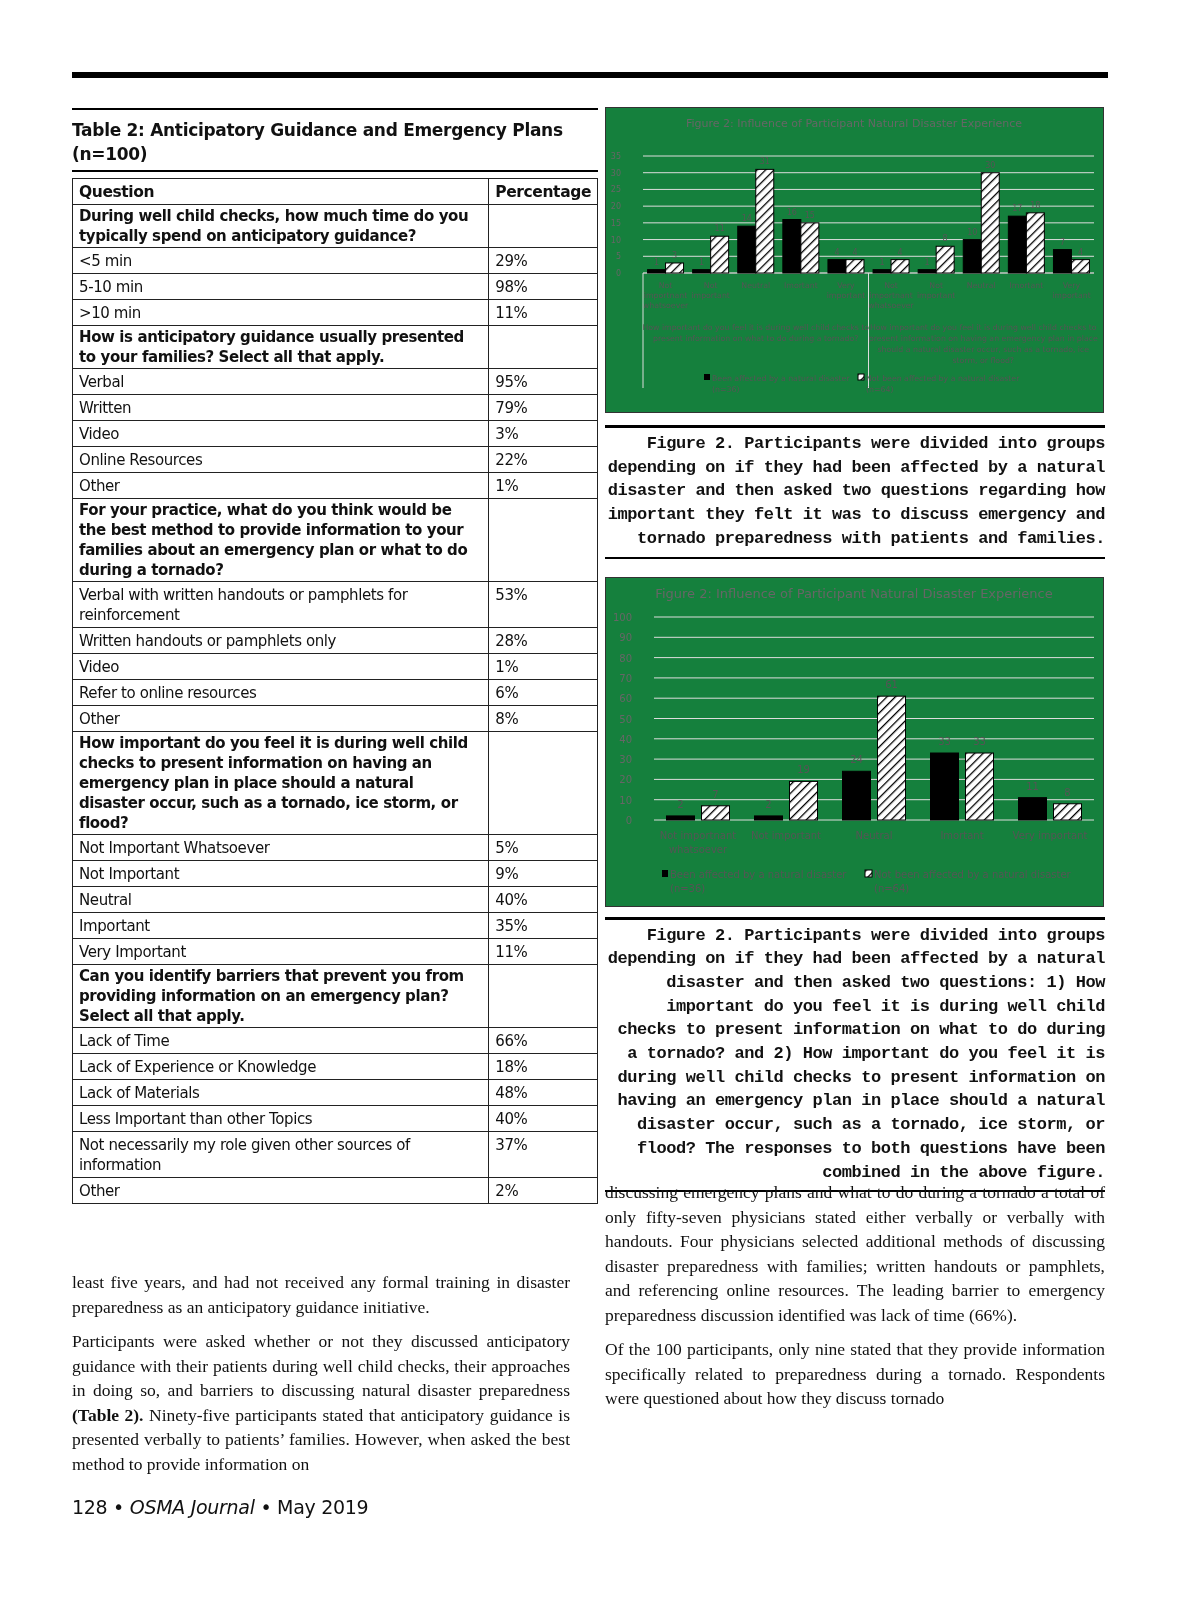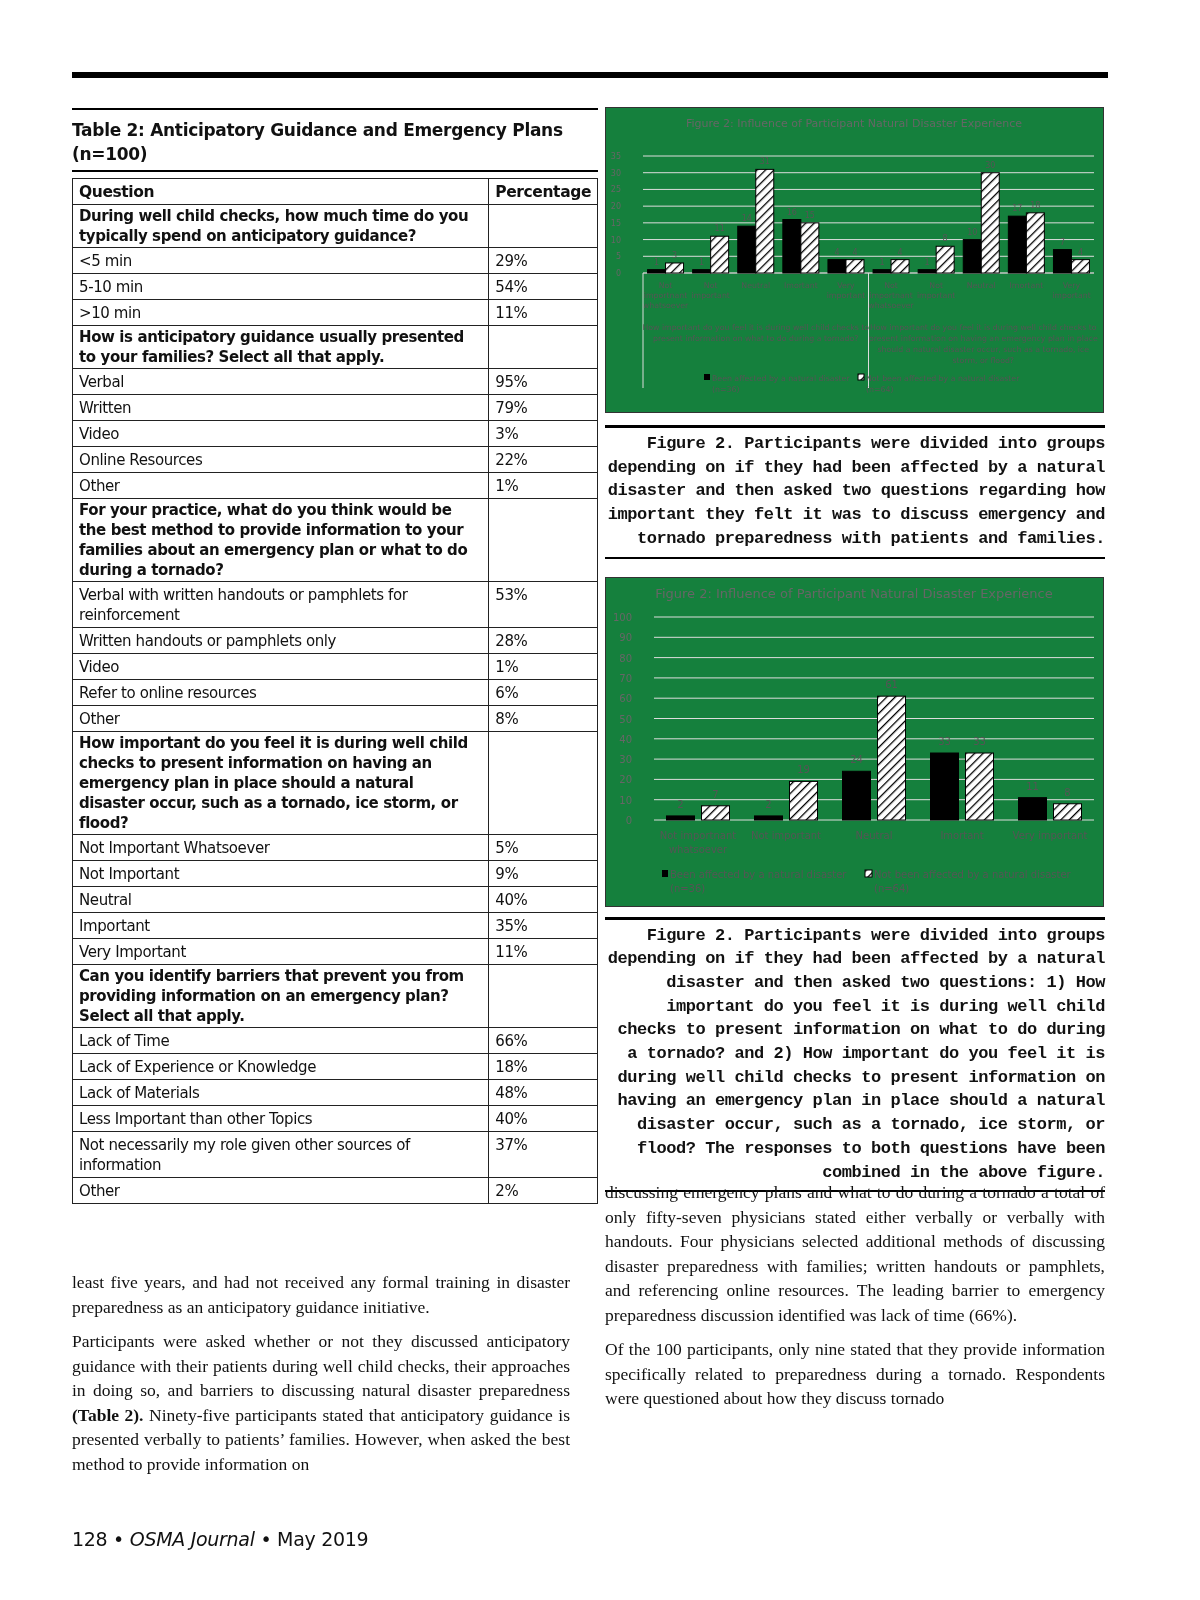--- a/index.html
+++ b/index.html
@@ -12,21 +12,21 @@
   table.data-table { width: 100%; border-collapse: collapse; font-family: "DejaVu Sans", sans-serif; font-size: 15px; letter-spacing: -0.4px; }
   table.data-table td { border: 1.5px solid #222; padding: 1px 6px; line-height: 20px; vertical-align: top; }
   table.data-table td.pct { width: 92px; }
   table.data-table tr.header td { font-weight: bold; font-size: 15.5px; padding-top: 3px; padding-bottom: 2px; }
   table.data-table tr.q td { font-weight: bold; }
   table.data-table tr.ans td { padding-top: 3px; padding-bottom: 2px; }
 
   .body-text { font-family: "Liberation Serif", serif; font-size: 17.5px; line-height: 24.5px; text-align: justify; color: #111; }
   .body-text p { margin: 0 0 10px 0; }
   .left-body { position: absolute; left: 72px; top: 1247px; width: 498px; margin-top: 23px; }
-  .footer { position: absolute; left: 72px; top: 1496px; font-family: "DejaVu Sans", sans-serif; font-size: 19px; color: #111; letter-spacing: -0.3px; margin-top: 32px; }
+  .footer { position: absolute; left: 72px; top: 1496px; font-family: "DejaVu Sans", sans-serif; font-size: 19px; color: #111; letter-spacing: -0.3px; }
   .footer .journal { font-style: italic; }
 
   
   .right-col { position: absolute; left: 605px; top: 107px; width: 500px; }
   .chart-box { border: 1.5px solid #333; background: #15803d; position: relative; }
   .chart-box svg { display: block; }
   .caption { font-family: Liberation Mono, monospace; font-weight: bold; font-size: 17px; line-height: 23.7px; letter-spacing: -0.45px; border-top: 3px solid #000; border-bottom: 2px solid #000; padding: 4px 0 6px 0; text-align: right; }
   .right-body { position: absolute; left: 605px; top: 1180px; width: 500px; }
 </style>
 </head>
@@ -45,21 +45,21 @@
     <tr class="q">
           <td>During well child checks, how much time do you typically spend on anticipatory guidance?</td>
           <td class="pct"></td>
         </tr>
         <tr class="ans">
           <td>&lt;5 min</td>
           <td class="pct">29%</td>
         </tr>
         <tr class="ans">
           <td>5-10 min</td>
-          <td class="pct">54%</td>
+          <td class="pct">98%</td>
         </tr>
         <tr class="ans">
           <td>&gt;10 min</td>
           <td class="pct">11%</td>
         </tr>
         <tr class="q">
           <td>How is anticipatory guidance usually presented to your families?  Select all that apply.</td>
           <td class="pct"></td>
         </tr>
         <tr class="ans">

